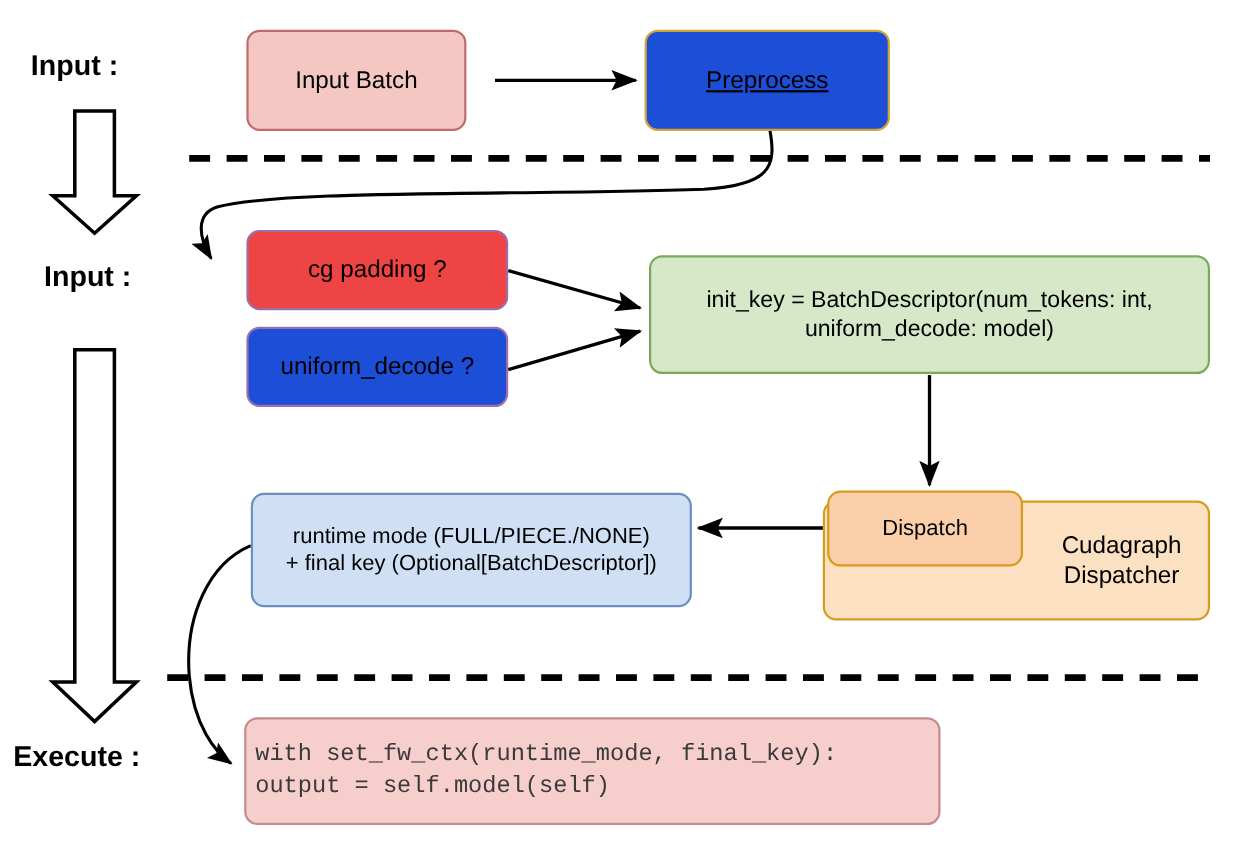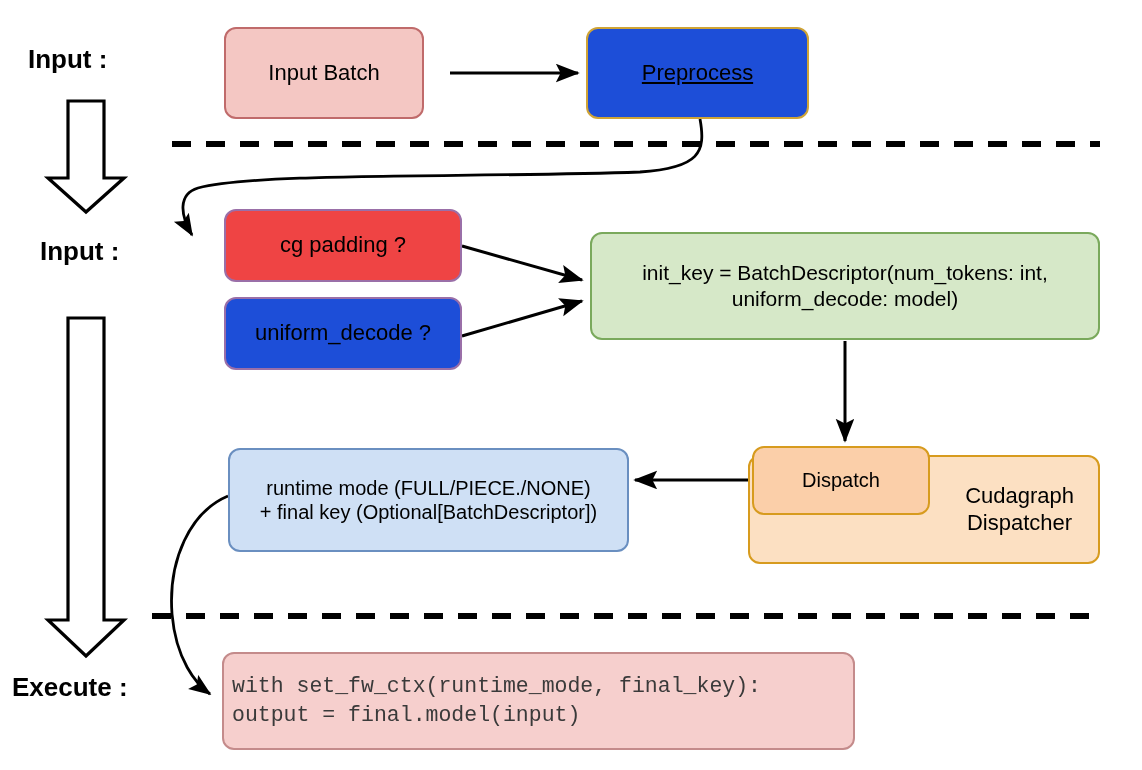--- a/index.html
+++ b/index.html
@@ -178,16 +178,16 @@
     <span class="node-text">Cudagraph
 Dispatcher</span>
   </div>
 
   <div class="node n-dispatch">
     <span class="node-text">Dispatch</span>
   </div>
 
   <div class="node n-code">
     <span class="node-text">with set_fw_ctx(runtime_mode, final_key):
-    output = final.model(input)</span>
+    output = self.model(self)</span>
   </div>
 
 </div>
 
 </body></html>

